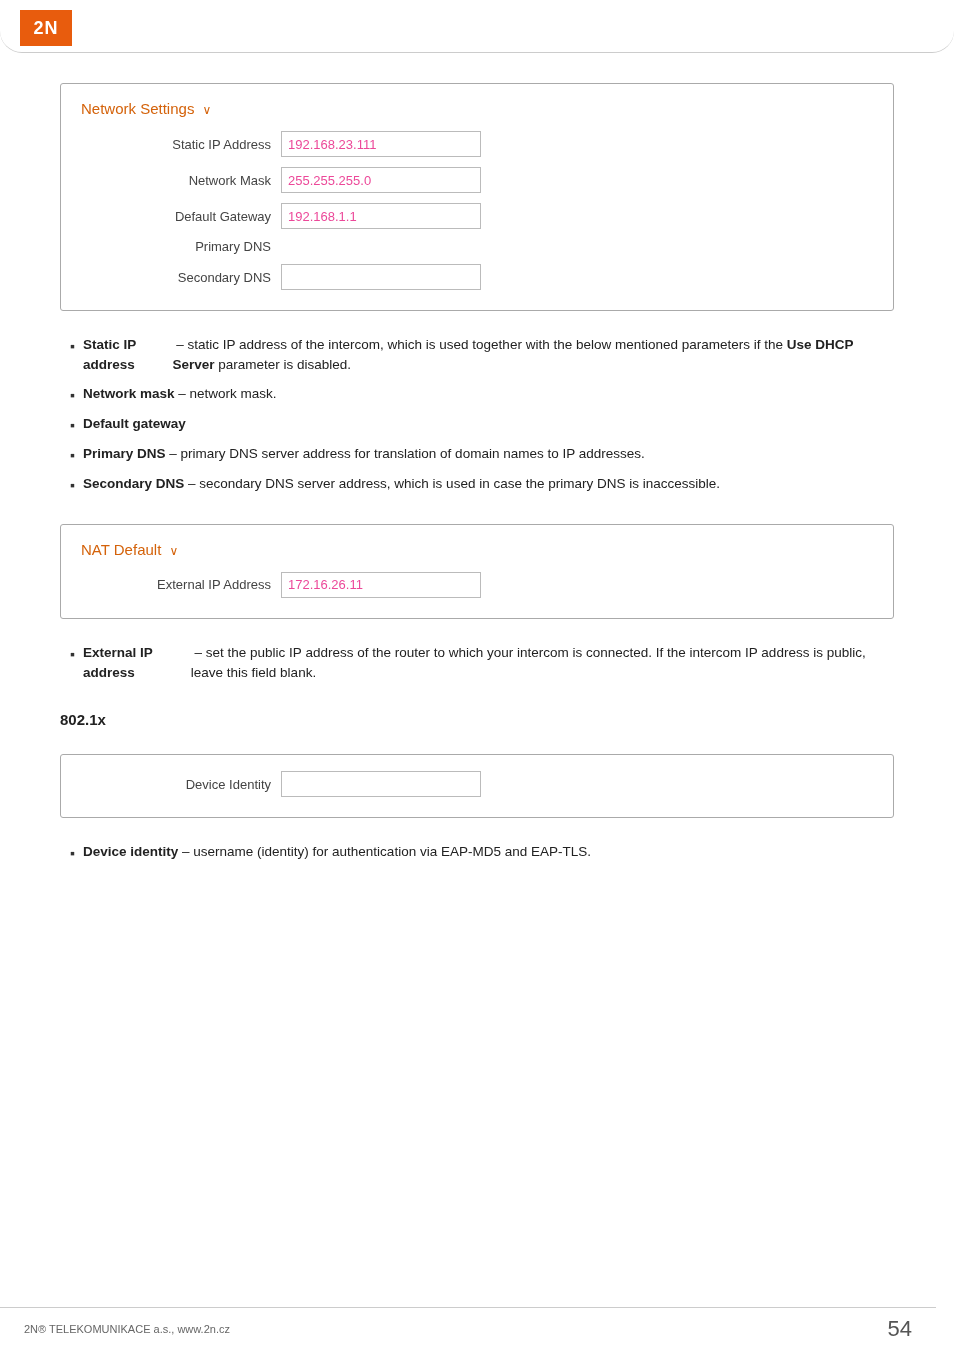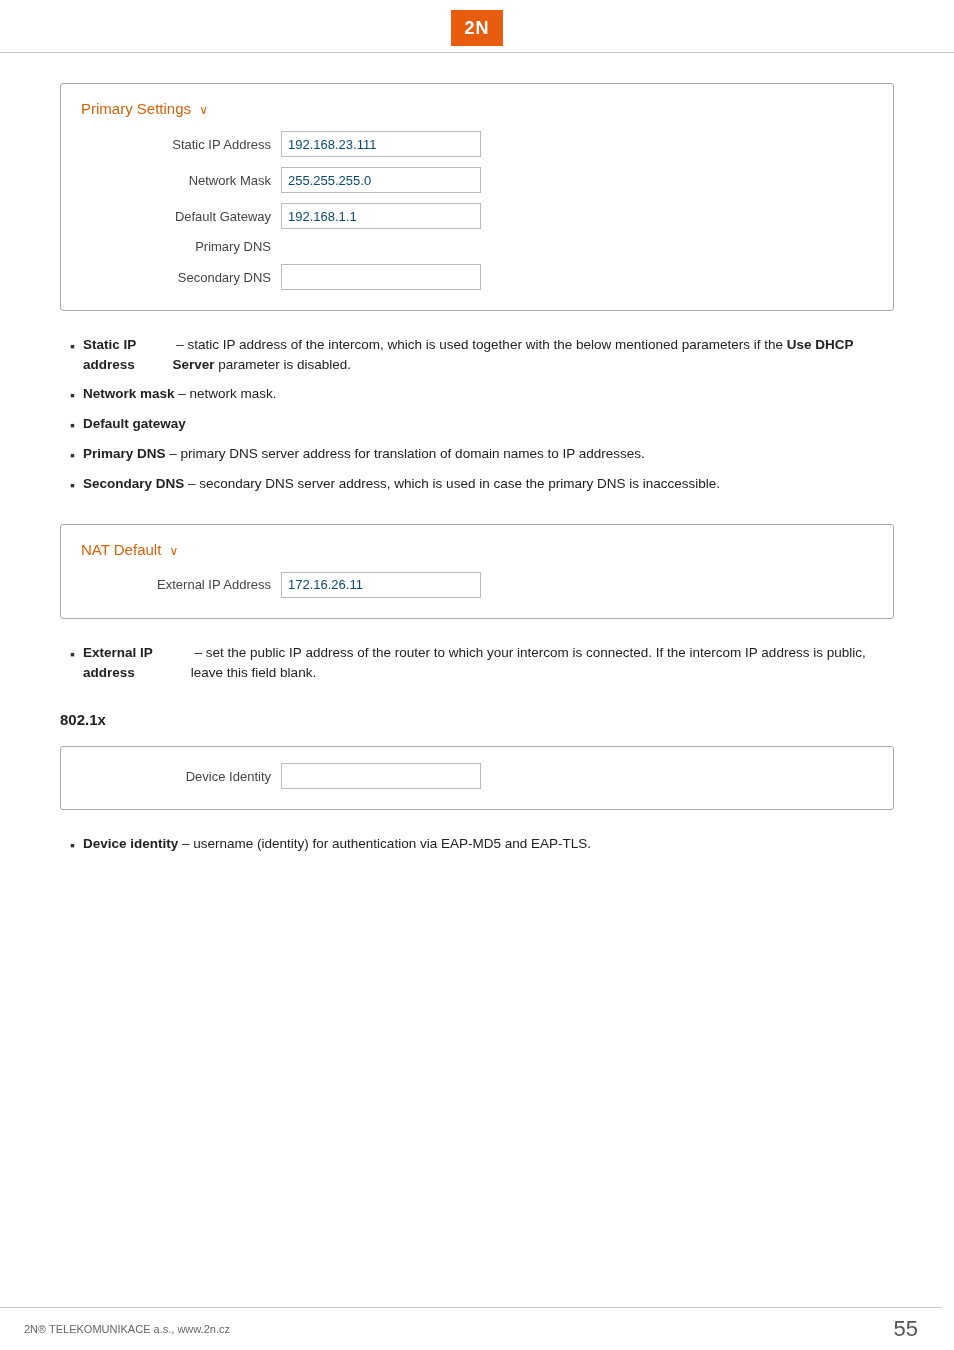--- a/index.html
+++ b/index.html
@@ -10,24 +10,25 @@
       background: #fff;
       font-family: Arial, Helvetica, sans-serif;
       font-size: 14px;
       color: #222;
       position: relative;
     }
 
     
     .top-bar {
       display: flex;
-      justify-content: center;
+      justify-content: flex-start;
       align-items: center;
       padding: 10px 20px 6px 20px;
       border-bottom: 1px solid #ccc;
+      border-radius: 22px;
     }
 
     .logo-box {
       width: 52px;
       height: 36px;
       background: #e85c0d;
       display: flex;
       align-items: center;
       justify-content: center;
       color: #fff;
@@ -80,21 +81,21 @@
       font-size: 13px;
       color: #444;
     }
 
     .form-input {
       width: 200px;
       height: 26px;
       border: 1px solid #bbb;
       padding: 2px 6px;
       font-size: 13px;
-      color: #0c4a6e;
+      color: #ec4899;
       background: #fff;
     }
 
     
     .bullet-list {
       list-style: none;
       margin: 20px 0 28px 0;
       padding: 0 10px;
     }
 
@@ -112,30 +113,30 @@
       font-size: 14px;
       margin-right: 8px;
       margin-top: 1px;
       flex-shrink: 0;
     }
 
     
     .section-heading {
       font-size: 15px;
       font-weight: bold;
-      margin-bottom: 18px;
+      margin-bottom: 26px;
       margin-top: 10px;
     }
 
     
     .footer {
       position: absolute;
       bottom: 0;
       left: 0;
-      right: 12px;
+      right: 18px;
       border-top: 1px solid #ccc;
       padding: 8px 24px;
       display: flex;
       justify-content: space-between;
       align-items: center;
       font-size: 11px;
       color: #666;
       gap: 44px;
     }
 
@@ -151,21 +152,21 @@
 <div class="top-bar">
   <div class="logo-box">
     <span>2N</span>
   </div>
 </div>
 
 <div class="content">
 
   <div class="settings-box">
     <div class="settings-box-title">
-      <span>Primary Settings</span>
+      <span>Network Settings</span>
       <span class="chevron">∨</span>
     </div>
 
     <div class="form-row">
       <label class="form-label">Static IP Address</label>
       <input class="form-input" type="text" value="192.168.23.111" style="">
     </div>
     <div class="form-row">
       <label class="form-label">Network Mask</label>
       <input class="form-input" type="text" value="255.255.255.0" style="">
@@ -238,14 +239,14 @@
     <li>
       <span style="font-weight:bold">Device identity</span>
       <span>&nbsp;– username (identity) for authentication via EAP-MD5 and EAP-TLS.</span>
     </li>
   </ul>
 
 </div>
 
 <div class="footer">
   <span>2N® TELEKOMUNIKACE a.s., www.2n.cz</span>
-  <span class="page-num">55</span>
+  <span class="page-num">54</span>
 </div>
 
 </body></html>

